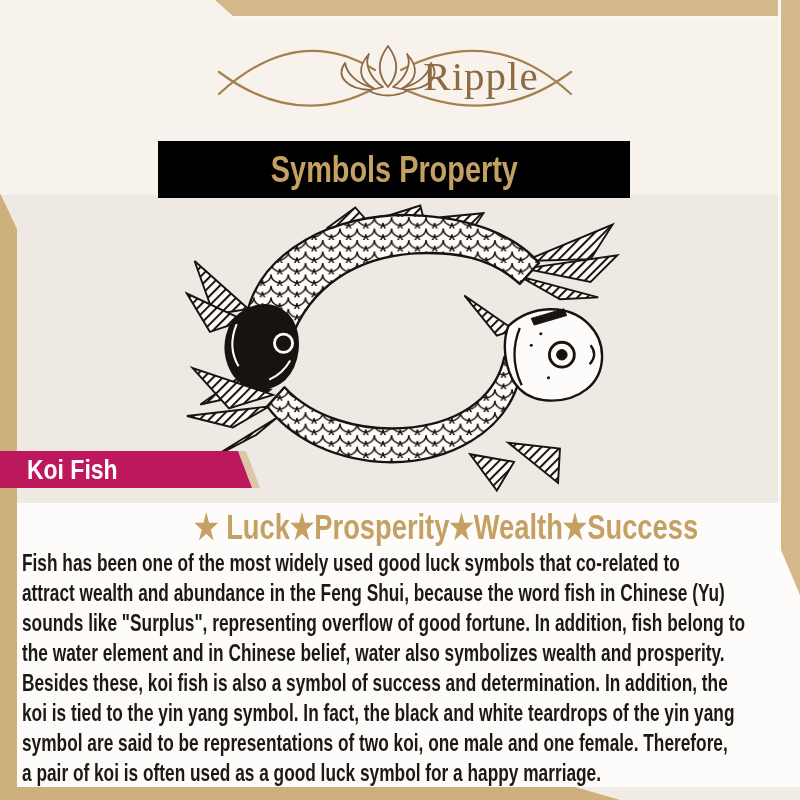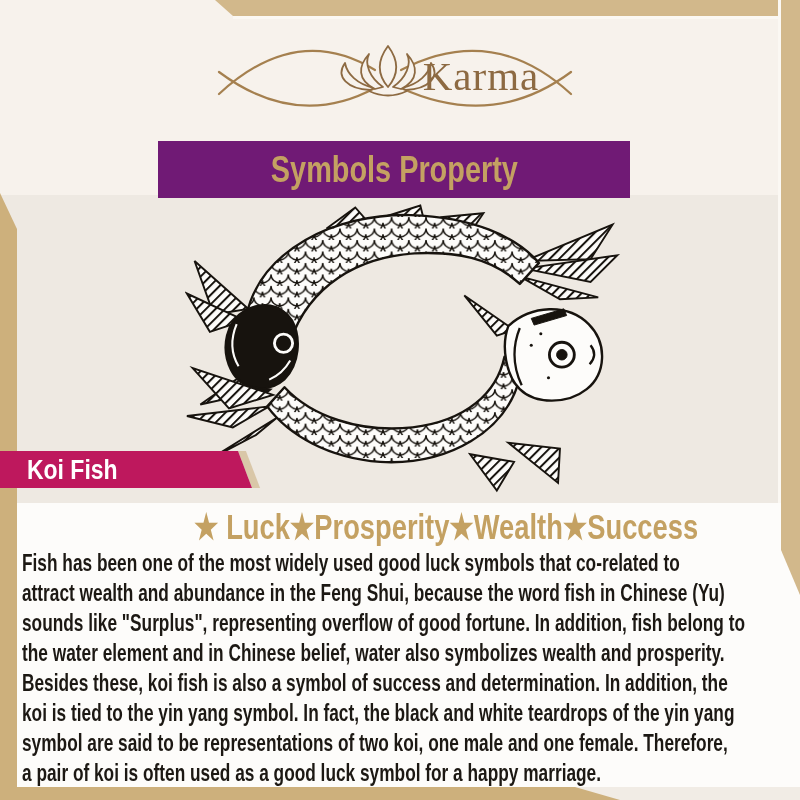--- a/index.html
+++ b/index.html
@@ -22,21 +22,21 @@
   
   .logo{position:absolute;left:205px;top:30px;width:380px;height:92px;z-index:3;}
   .logo svg{position:absolute;left:0;top:0;}
   .brand-word{position:absolute;top:22px;font-family:"Liberation Serif",serif;font-size:41px;
               color:#8d6a42;text-align:center;letter-spacing:1px;}
   .word-karma{left:0;width:168px;}
   .word-ripple{left:192px;width:168px;}
 
   
   .main-section{position:absolute;left:0;top:195px;width:800px;height:308px;background:#eee9e2;z-index:1;}
-  .title-banner{position:absolute;left:158px;top:141px;width:472px;height:57px;background:#701a75;
+  .title-banner{position:absolute;left:158px;top:141px;width:472px;height:57px;background:#000000;
                 display:flex;align-items:center;justify-content:center;z-index:3;}
   .title-text{font-weight:bold;font-size:37px;color:#c4a162;white-space:nowrap;
               transform:scaleX(0.78);}
   .koi-svg{position:absolute;left:185px;top:203px;width:440px;height:292px;z-index:2;}
 
   
   .ribbon{position:absolute;left:0;top:451px;width:252px;height:37px;background:#be185d;
           clip-path:polygon(0 0,238px 0,252px 100%,0 100%);z-index:7;}
   .ribbon-label{position:absolute;left:27px;top:0;height:37px;display:flex;align-items:center;
           font-weight:bold;font-size:28px;color:#ffffff;white-space:nowrap;}
@@ -73,21 +73,21 @@
       </g>
       <g fill="#f7f2ec" stroke="#8d6a42" stroke-width="1.8" stroke-linejoin="round">
         <path d="M 169,58 C 152,54 142,44 140,33 C 130,47 143,59 165,60 Z"></path>
         <path d="M 197,58 C 214,54 224,44 226,33 C 236,47 223,59 201,60 Z"></path>
         <path d="M 178,57 C 165,48 159,34 164,24 C 153,36 152,50 170,59 Z"></path>
         <path d="M 188,57 C 201,48 207,34 202,24 C 213,36 214,50 196,59 Z"></path>
         <path d="M 183,16 C 174,28 170,42 183,57 C 196,42 192,28 183,16 Z"></path>
         <path d="M 164,61 Q 183,70 202,61" fill="none"></path>
       </g>
     </svg>
-    <div class="brand-word word-ripple">Karma</div>
+    <div class="brand-word word-ripple">Ripple</div>
   </div>
 
   <div class="main-section"></div>
 
   <div class="title-banner">
     <div class="title-text">Symbols Property</div>
   </div>
 
   <svg class="koi-svg" viewBox="0 0 460 300">
     <defs>

